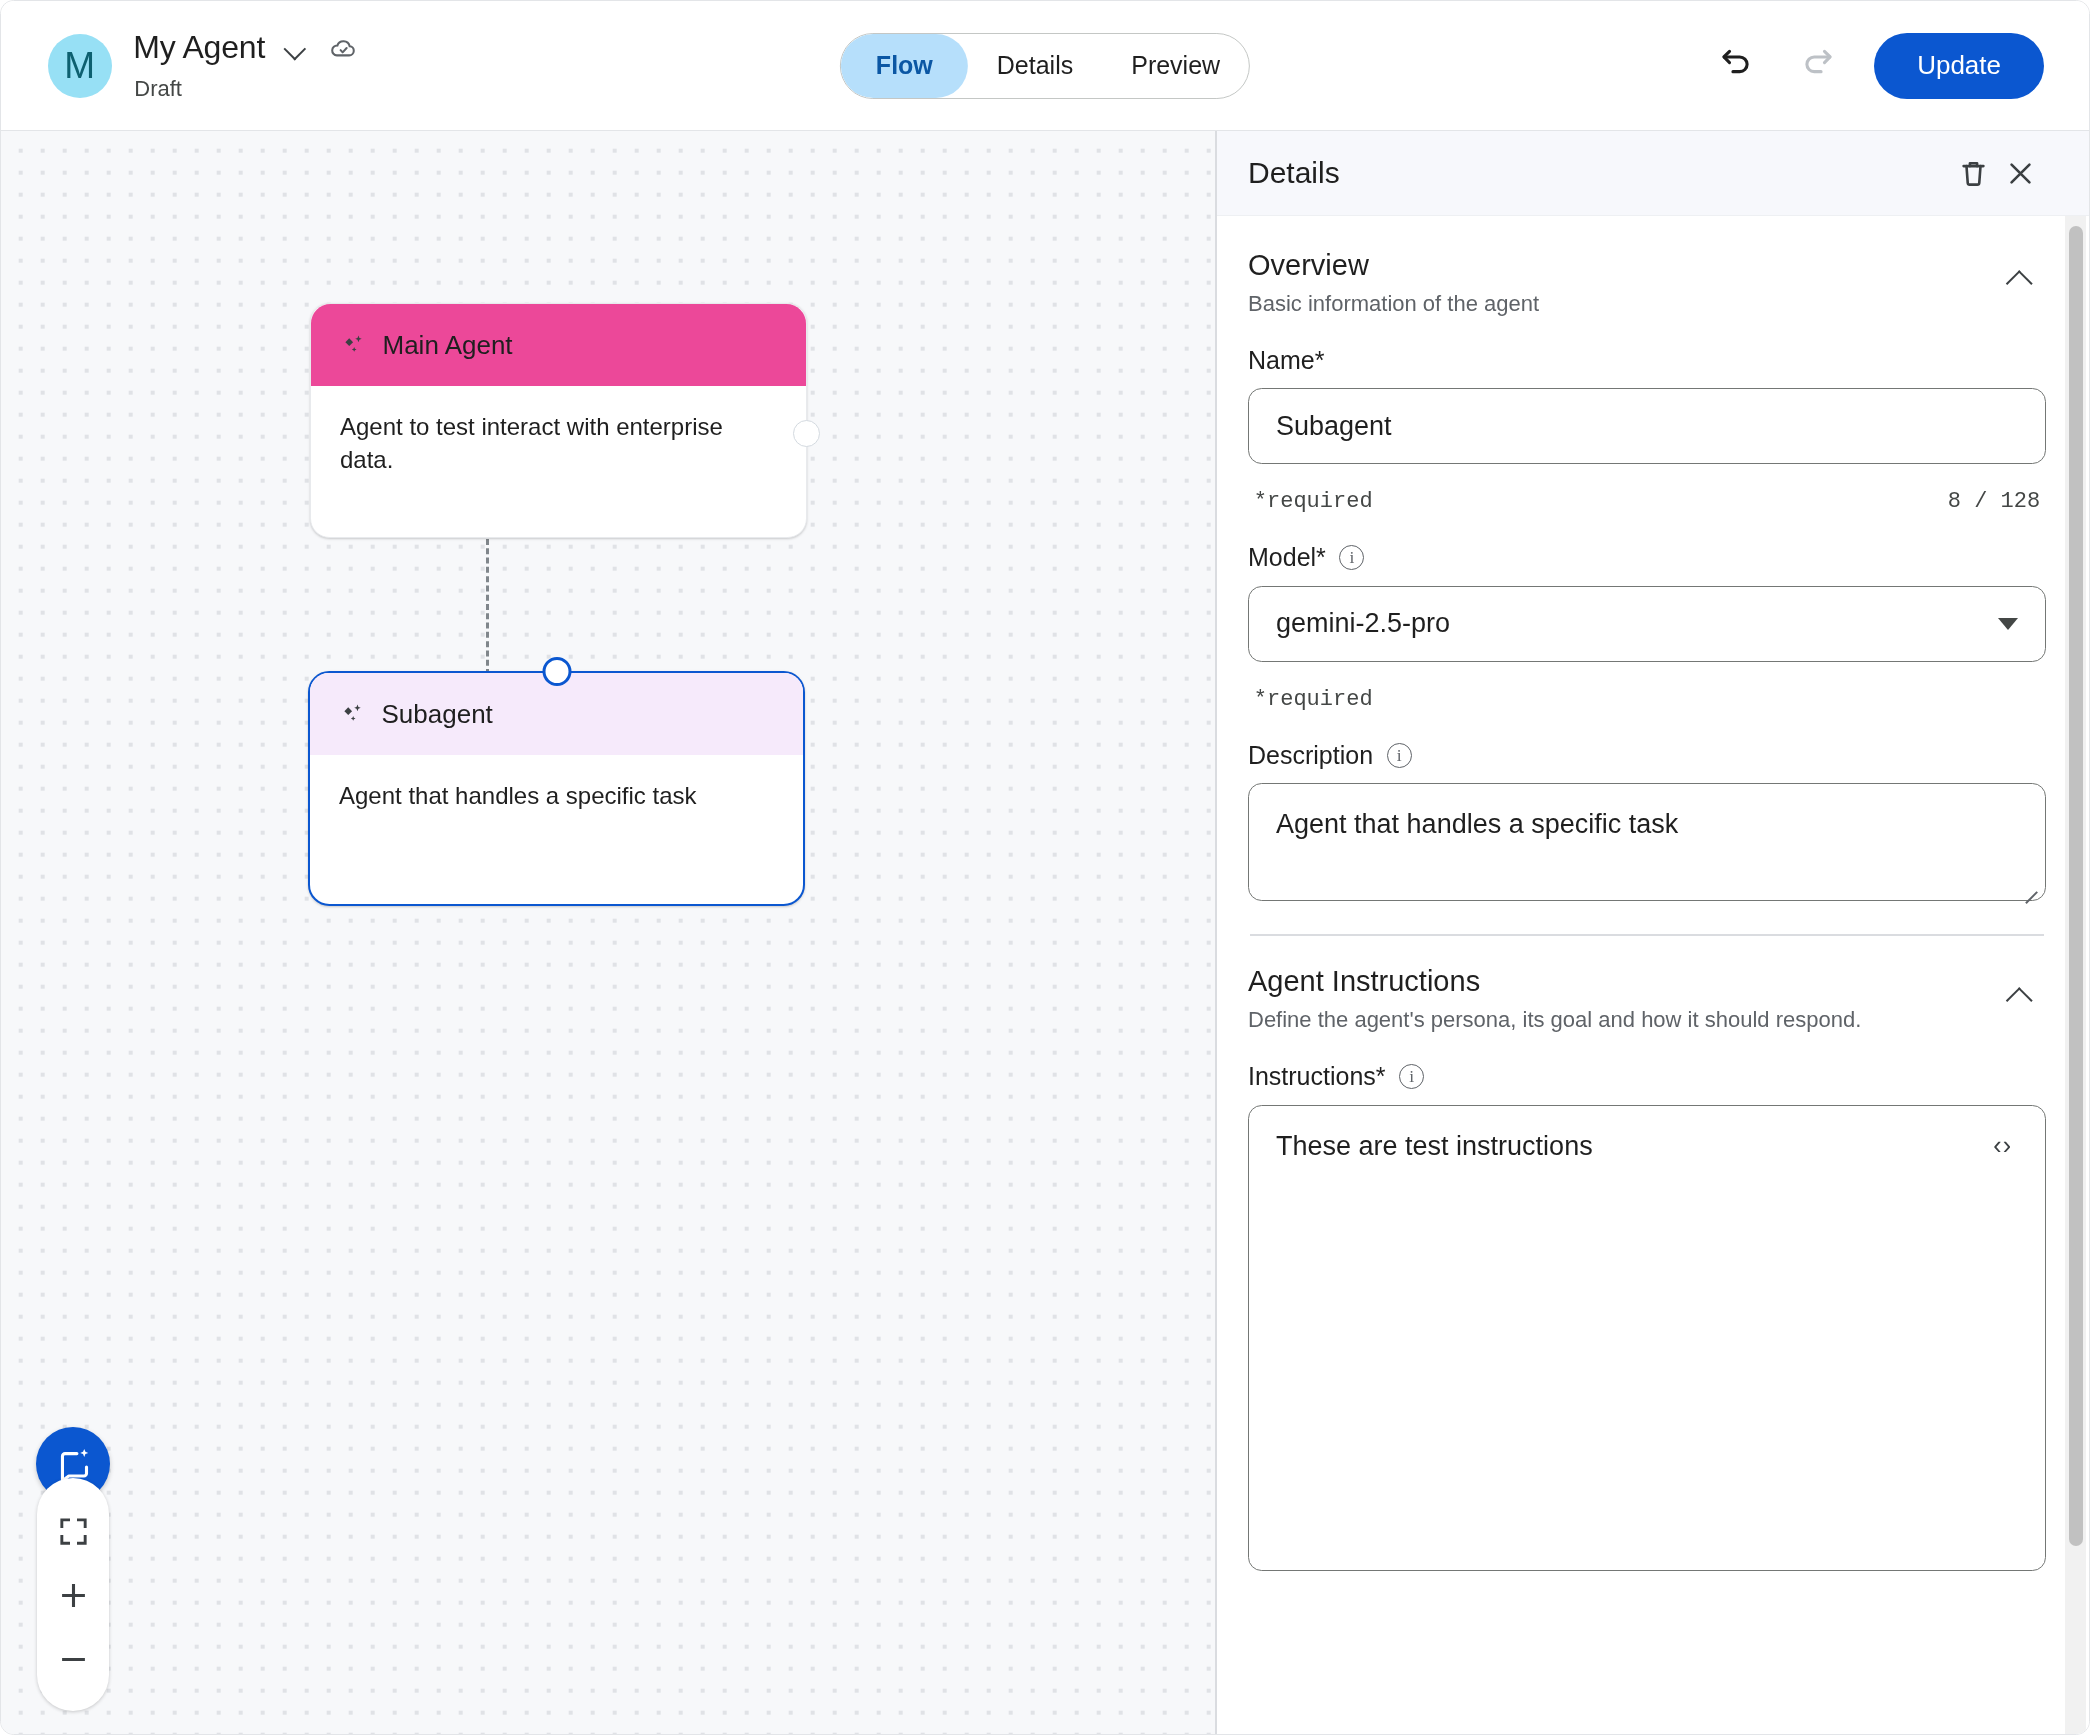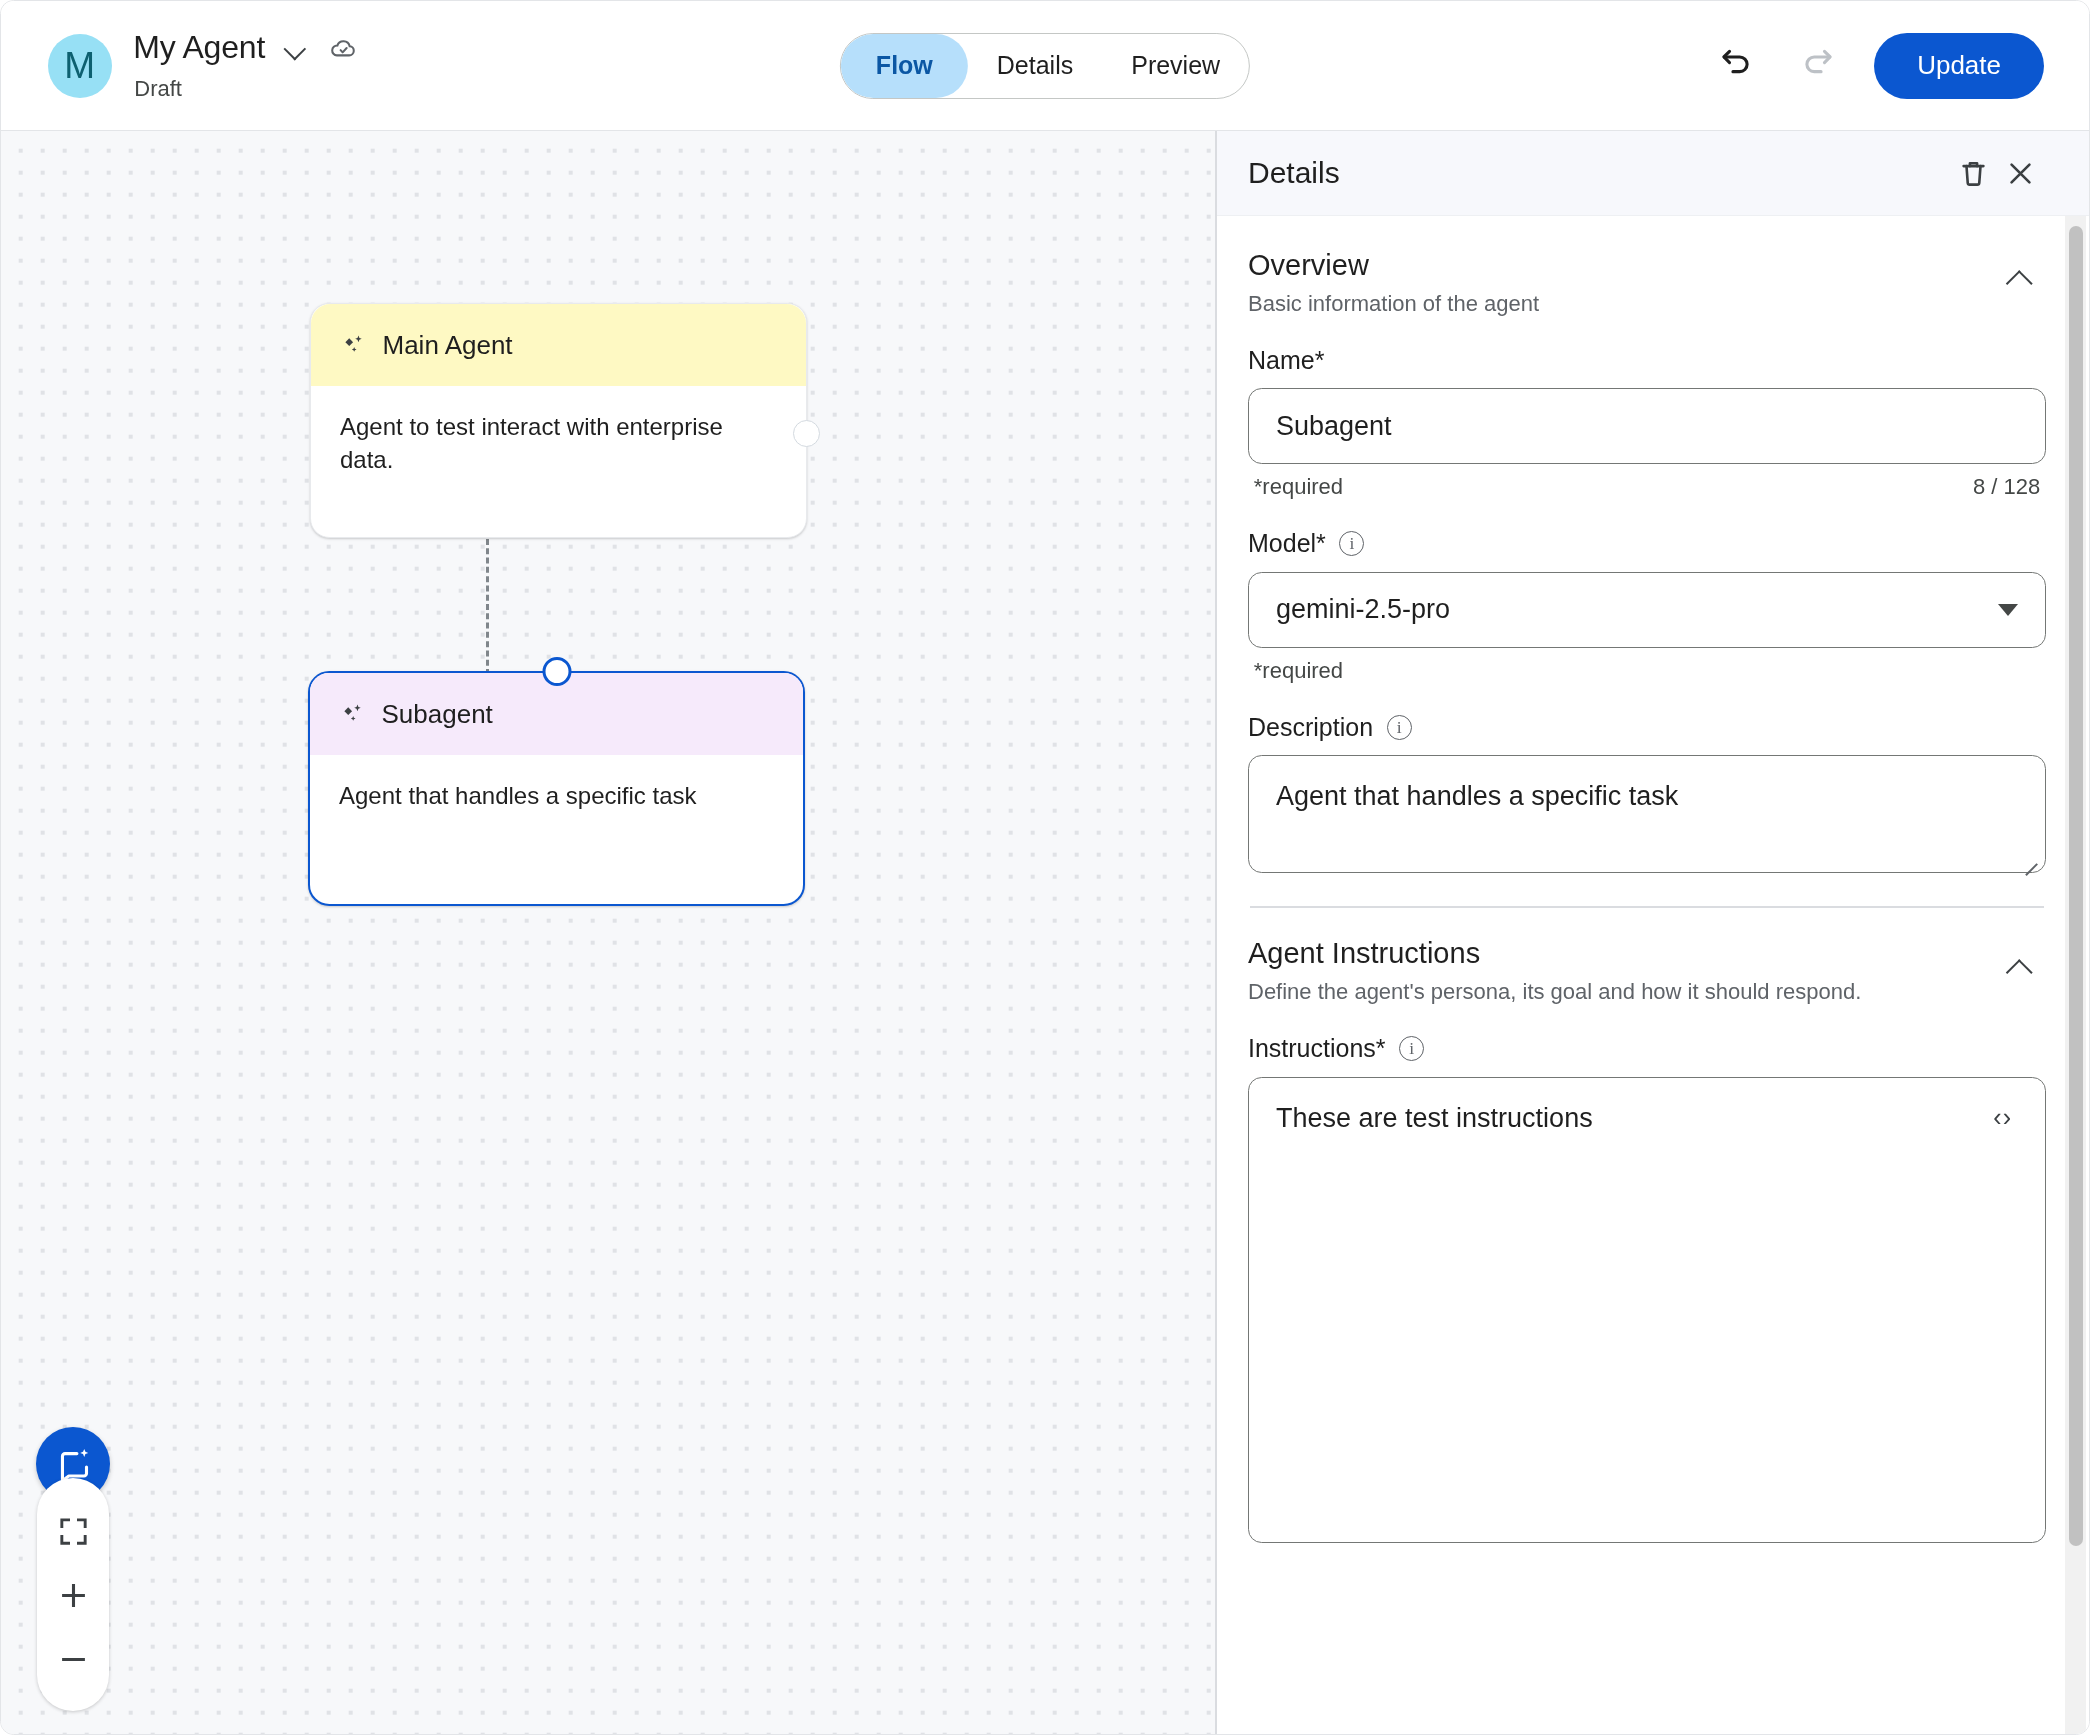--- a/index.html
+++ b/index.html
@@ -91,21 +91,21 @@
     overflow: visible;
   }
   .node-inner { border-radius:19.4px; overflow:hidden; height:100%; }
   .node-head {
     height: 82px; display: flex; align-items: center; gap: 15.5px;
     padding: 0 29px; font-size: 26px; color: #1f1f1f; font-weight: 500;
   }
   .node-body { padding: 25px 29px; font-size: 24px; color: #1f1f1f; line-height: 1.36; }
 
   #node-main { left: 309px; top: 172px; height: 235px; border: 1px solid #e8eaed; }
-  #node-main .node-head { background: #fef9c3; }
+  #node-main .node-head { background: #ec4899; }
   #node-sub {
     left: 307px; top: 540px; height: 235px;
     border: 2.9px solid #0b57d0; border-radius: 21.3px;
   }
   #node-sub .node-inner{ border-radius:18.4px; }
   #node-sub .node-head { background: #f6eafb; }
 
   .spark-icon { width: 27px; height: 27px; flex: none; }
 
   .handle-right {
@@ -220,22 +220,23 @@
   }
   .resize-grip::after{
     content:''; position:absolute; right:1.9px; bottom:1.9px; width:15.5px; height:1.9px;
     background:#5f6368; transform: rotate(-45deg); transform-origin: right bottom;
   }
   .code-toggle {
     position: absolute; right: 33px; top: 25px; font-size: 25px; color: #3c4043;
     letter-spacing: 1px; cursor: pointer;
   }
   .helper-row {
-    display: flex; margin-top: 10px; font-size: 22px; color: #444746;
+    display: flex; margin-top: 25px; font-size: 22px; color: #444746;
     padding: 0 5.8px;
+    font-family: Liberation Mono, monospace;
   }
   .helper-row .left { flex: 1; }
   .helper-right-only { justify-content: flex-end; }
   .divider { height: 1.9px; background: #dadce0; margin: 33px 1.9px 29px; }
 </style>
 </head>
 <body>
 
 <div class="app">
 

